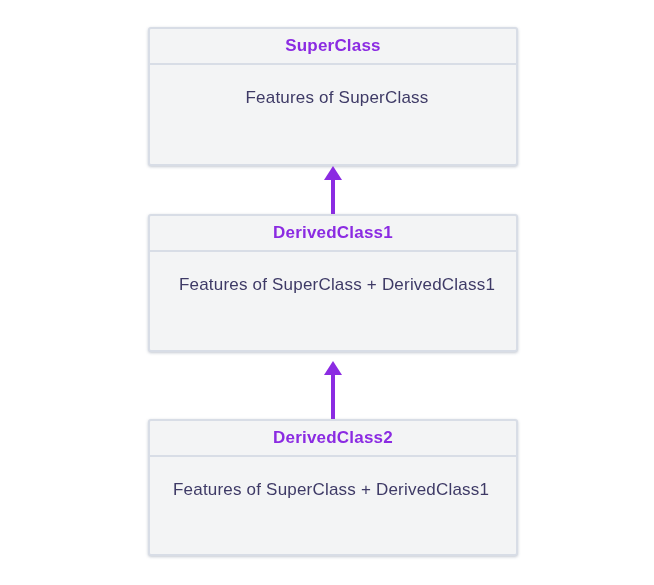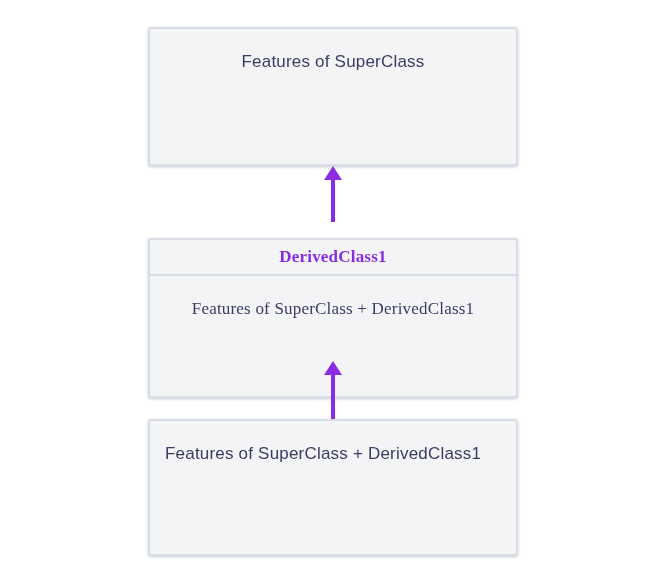--- a/index.html
+++ b/index.html
@@ -19,21 +19,21 @@
     position: absolute;
     left: 148px;
     width: 370px;
     box-sizing: border-box;
     background: var(--box_fill, #f3f4f5);
     border: 2px solid var(--box_border, #d8dde6);
     border-radius: 3px;
     box-shadow: 0 1px 3px rgba(125, 135, 155, 0.45);
   }
   .pos-box-0 { top: 27px;  height: 139px; }
-  .pos-box-1 { top: 238px; height: 160px; font-family: Liberation Serif, serif; }
+  .pos-box-1 { top: 214px; height: 138px; }
   .pos-box-2 { top: 419px; height: 137px; }
 
   .class-box-header {
     height: 34px;
     border-bottom: 2px solid var(--box_border, #d8dde6);
     display: flex;
     align-items: center;
     justify-content: center;
   }
   .class-name {
@@ -43,20 +43,21 @@
     letter-spacing: 0.2px;
   }
   .class-box-body {
     padding: 16px 15px 0 15px;
     font-size: 17px;
     font-weight: 500;
     line-height: 34px;
     letter-spacing: 0.2px;
     color: var(--features_text, #3e3a66);
     text-align: center;
+    margin-left: 8px;
   }
   .class-box-body.align-left {
     text-align: left;
   }
   .features-line {
     display: block;
   }
 
   .arrow {
     position: absolute;
@@ -80,20 +81,23 @@
     flex: 1;
     background: var(--arrow, #8b2be2);
   }
 </style>
 </head>
 <body>
 
 <div class="canvas">
 
   <section class="class-box pos-box-0">
+    <header class="class-box-header">
+      <span class="class-name">SuperClass</span>
+    </header>
     <div class="class-box-body">
       <span class="features-line">Features of SuperClass</span>
     </div>
   </section>
 
   <div class="arrow pos-arrow-0">
     <div class="arrow-head"></div>
     <div class="arrow-shaft"></div>
   </div>
 
@@ -105,18 +109,21 @@
       <span class="features-line">Features of SuperClass + DerivedClass1</span>
     </div>
   </section>
 
   <div class="arrow pos-arrow-1">
     <div class="arrow-head"></div>
     <div class="arrow-shaft"></div>
   </div>
 
   <section class="class-box pos-box-2">
+    <header class="class-box-header">
+      <span class="class-name">DerivedClass2</span>
+    </header>
     <div class="class-box-body align-left">
       <span class="features-line">Features of SuperClass + DerivedClass1</span>
     </div>
   </section>
 
 </div>
 
 </body></html>

